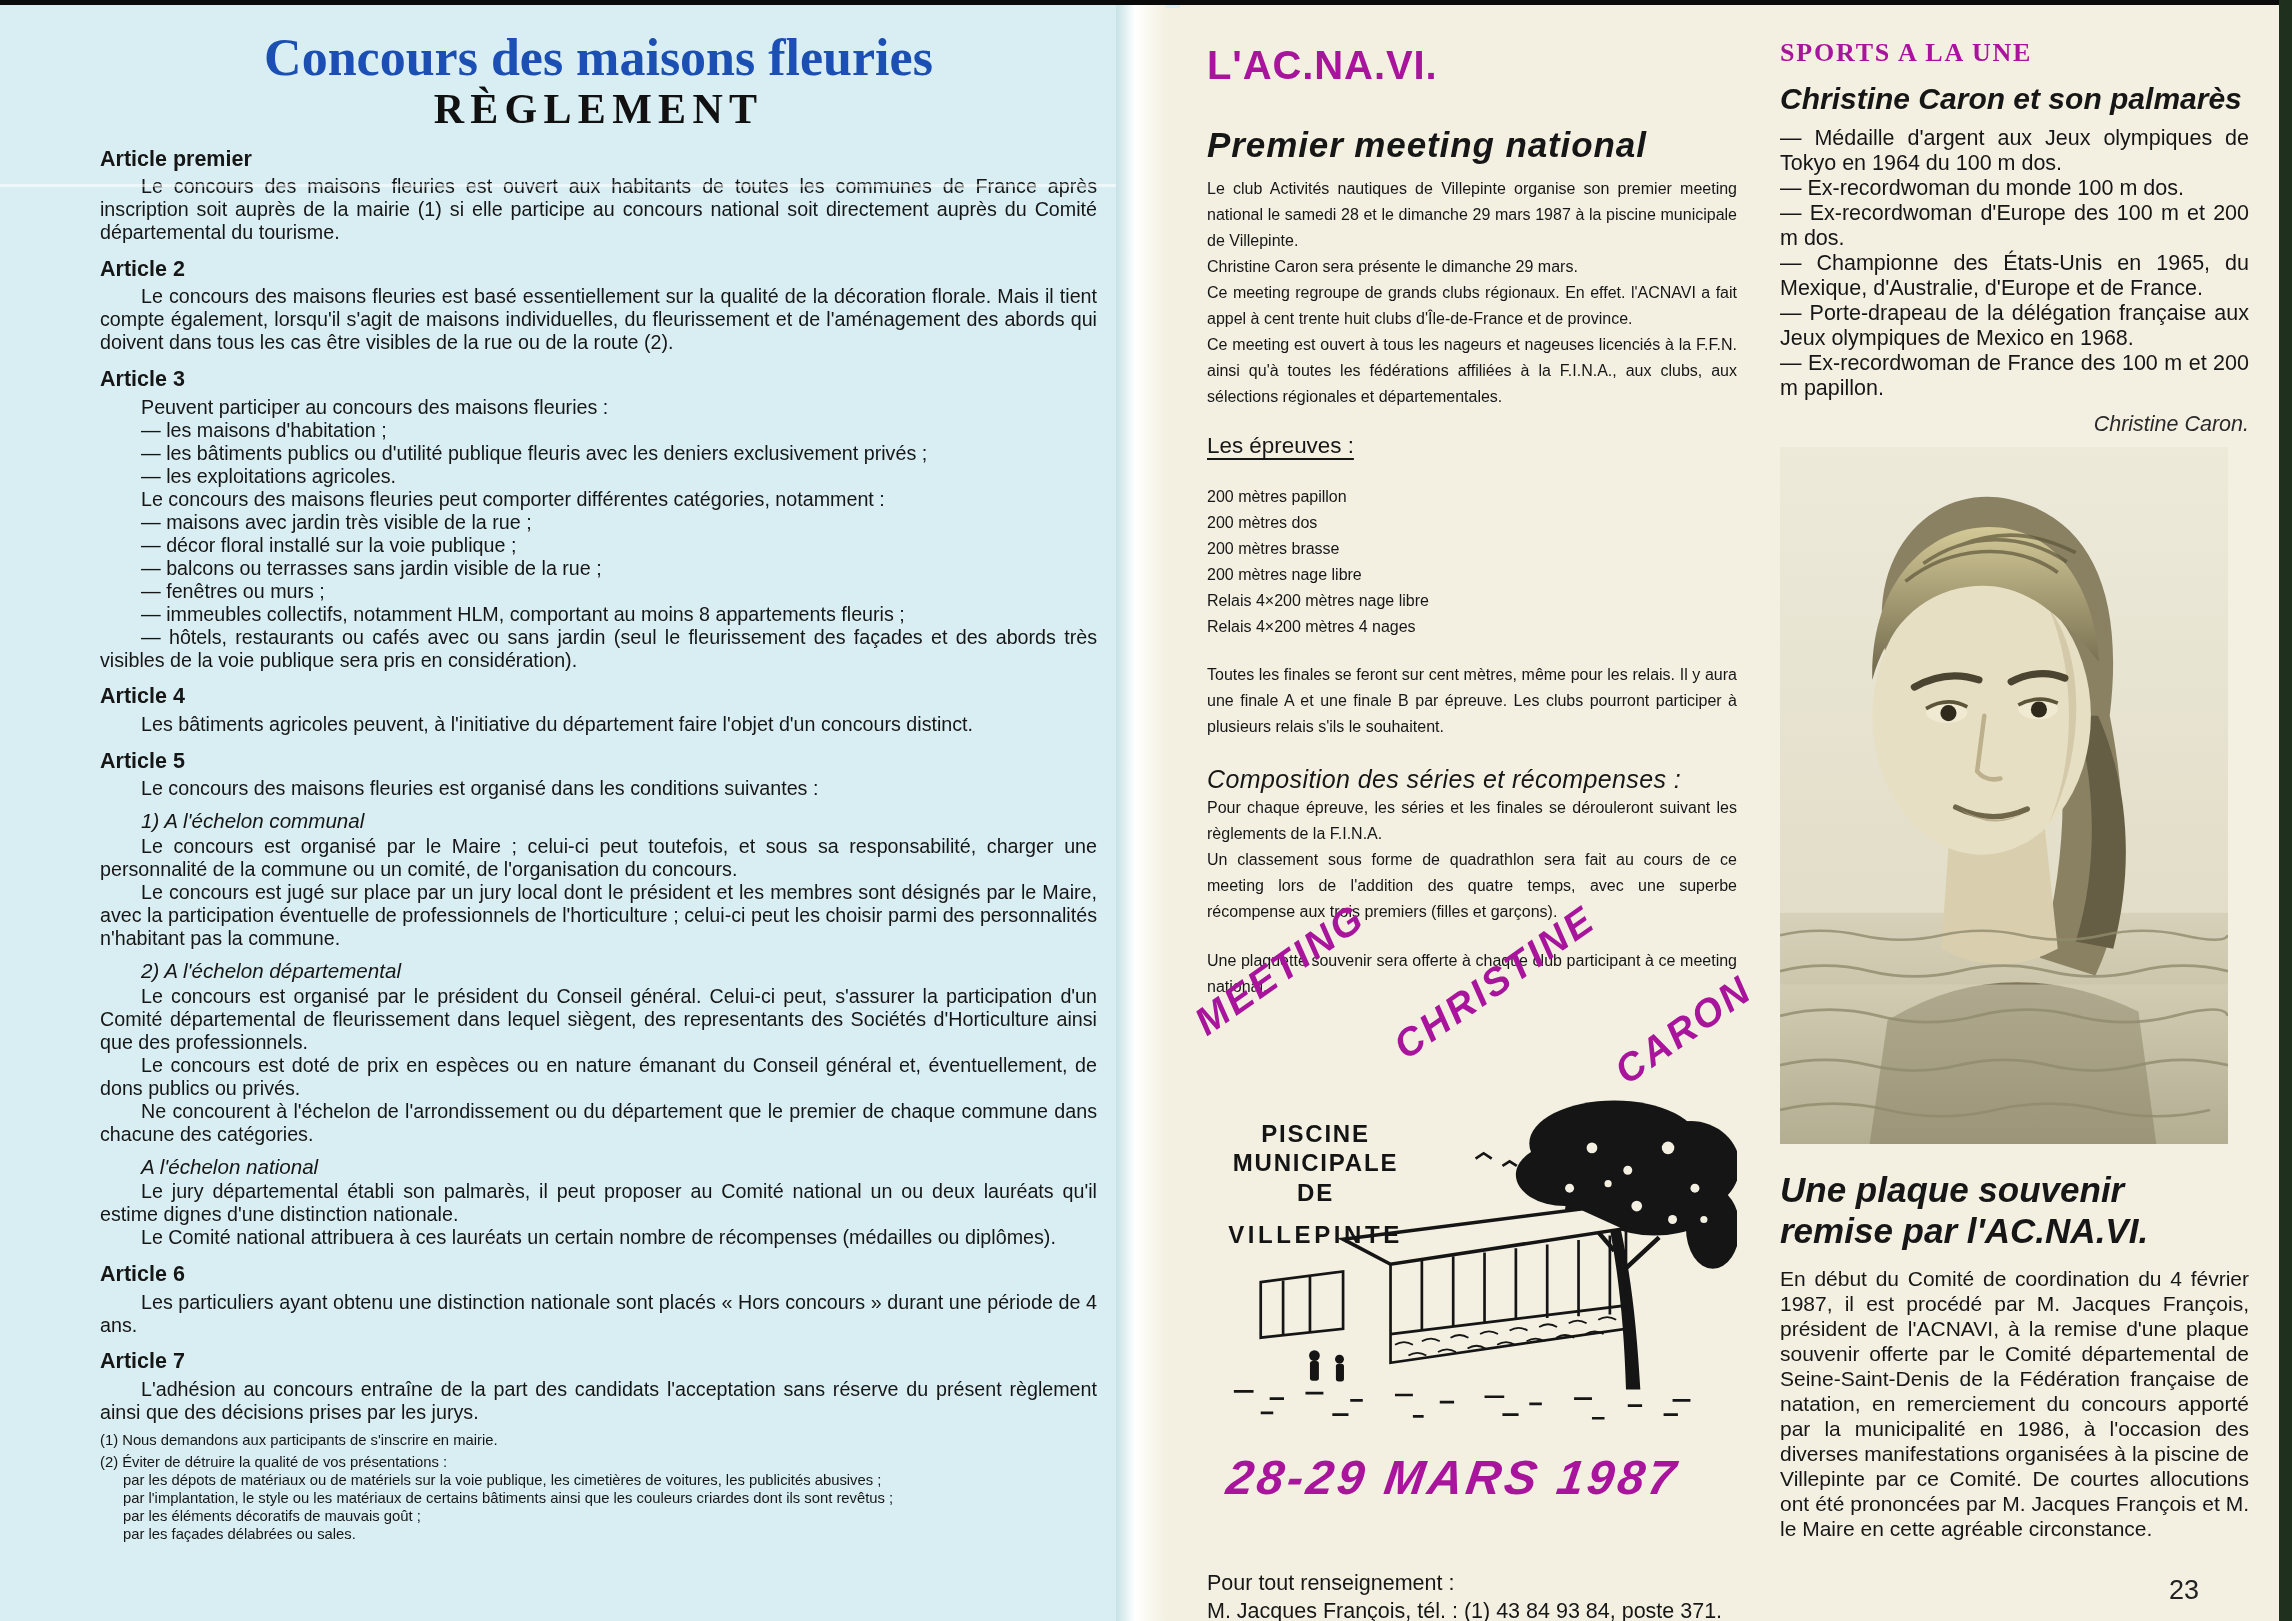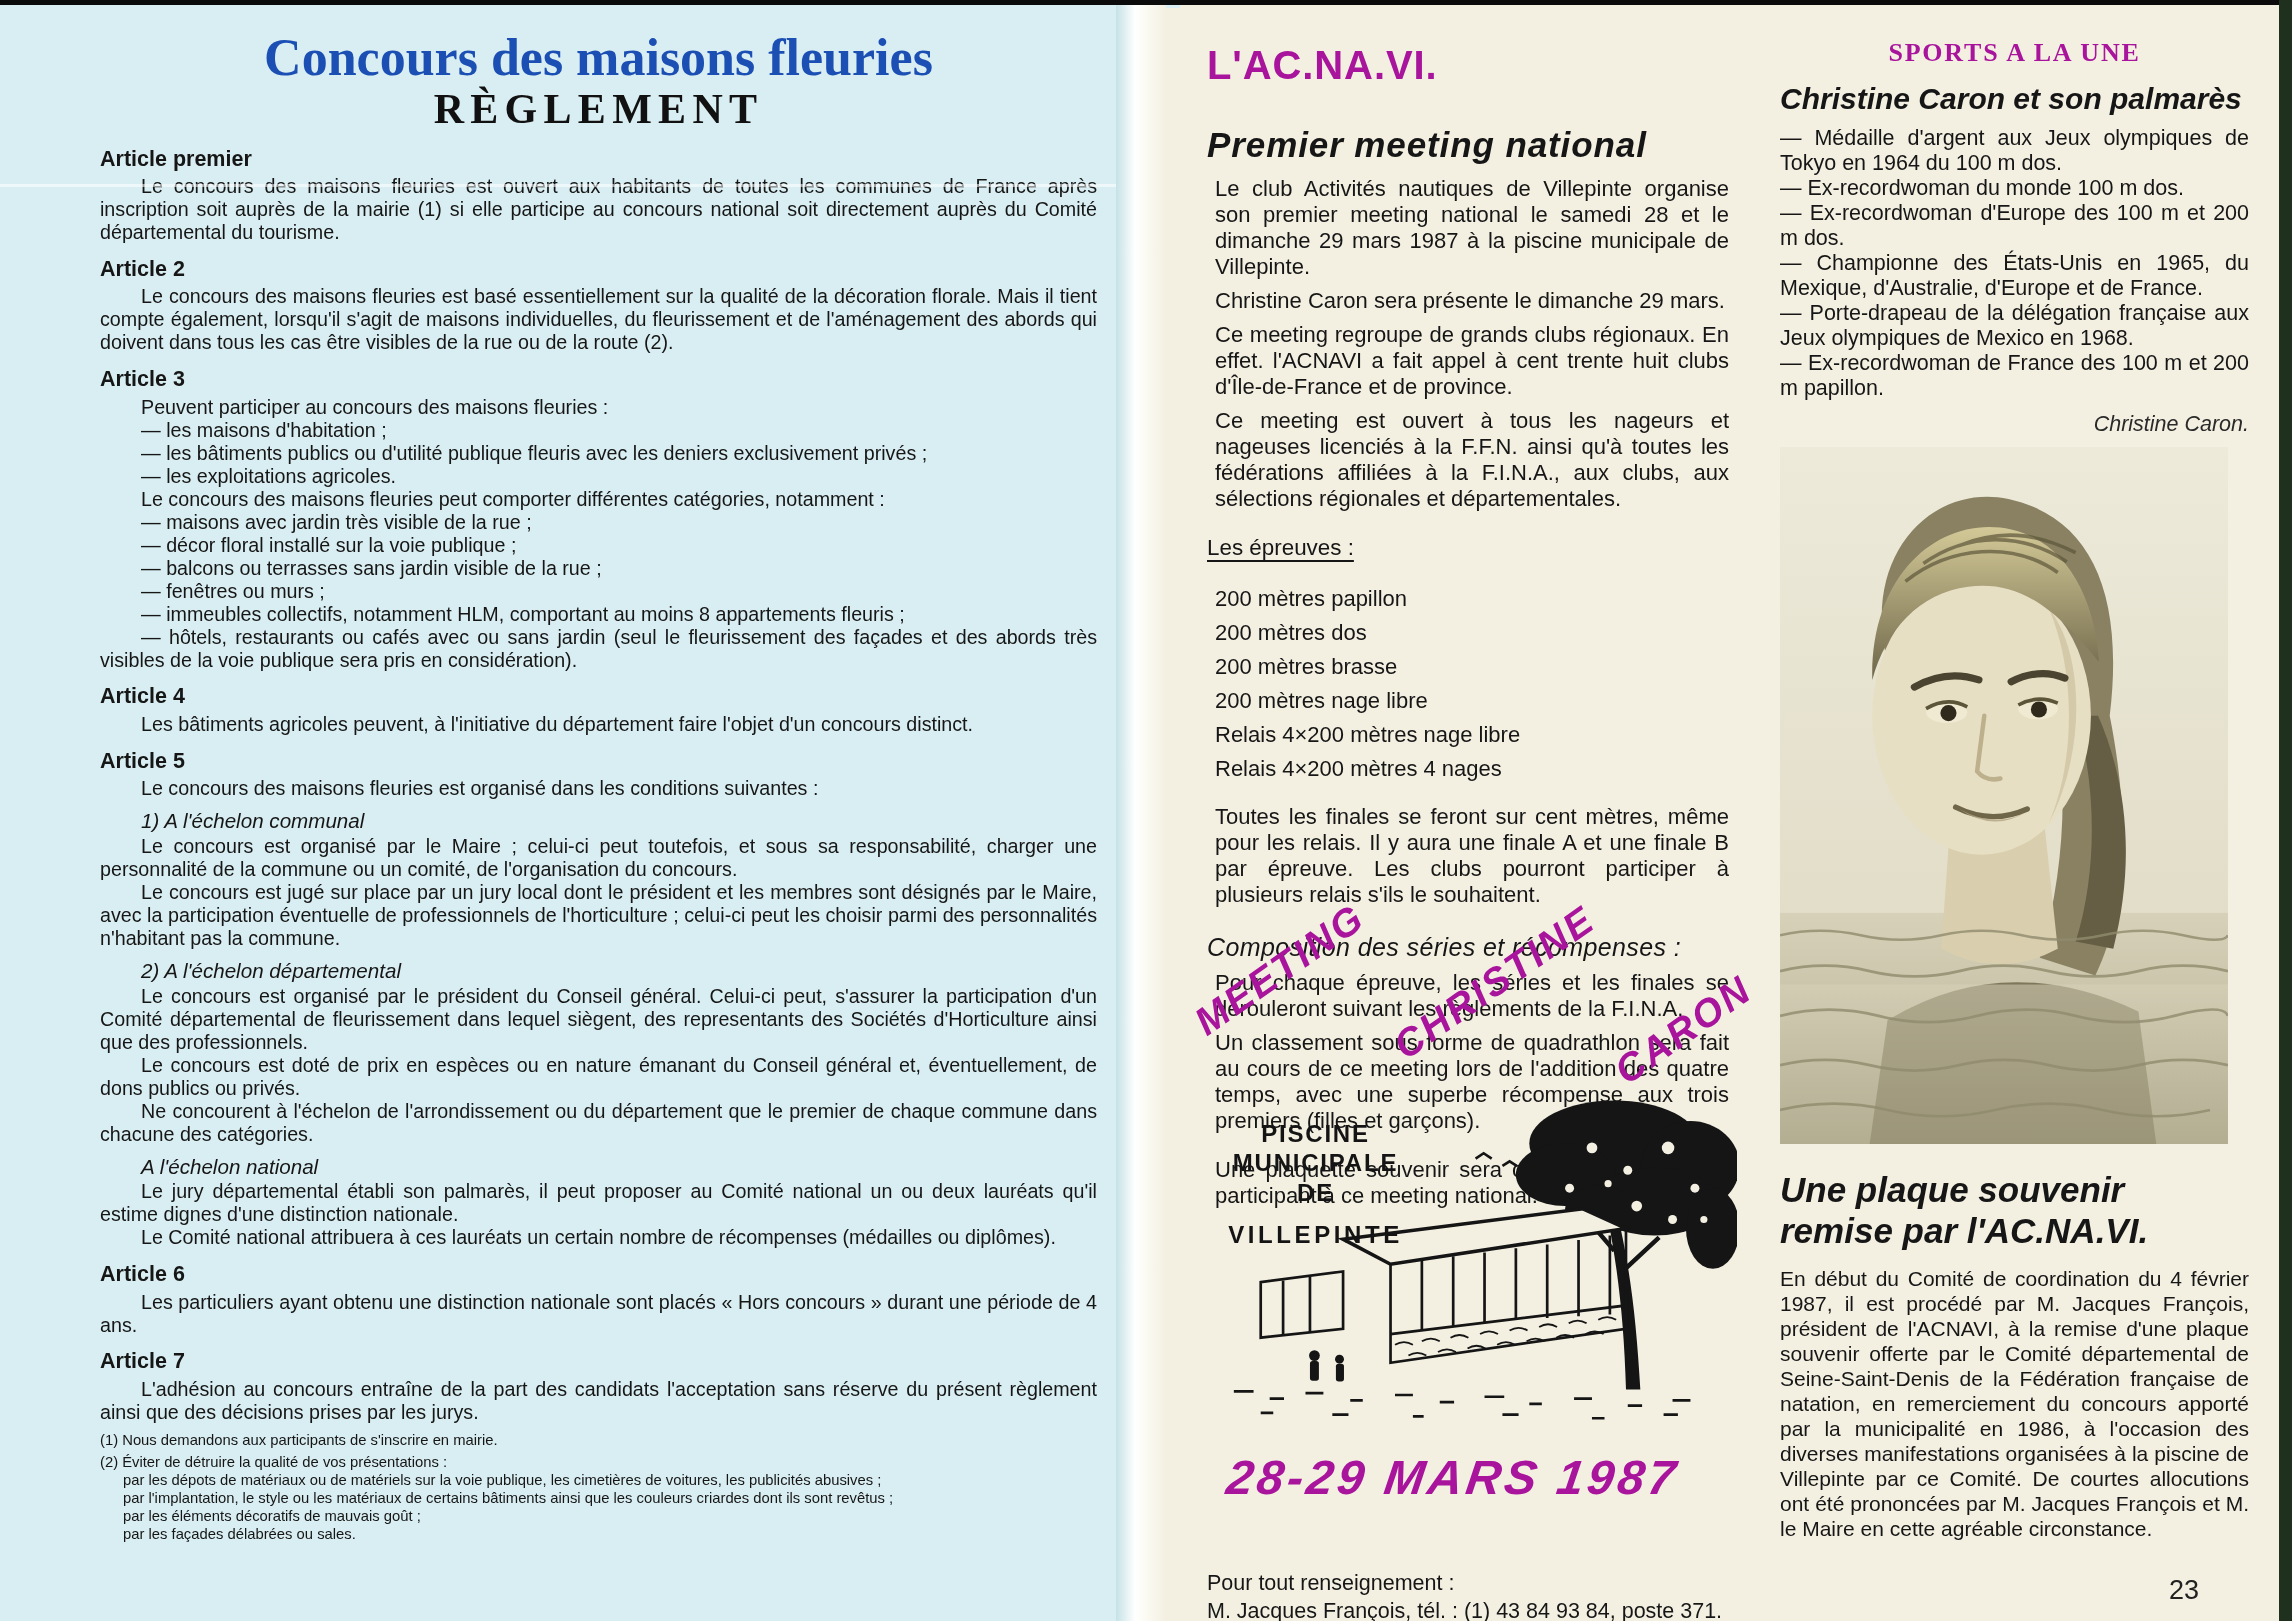--- a/index.html
+++ b/index.html
@@ -31,21 +31,21 @@
   .fold{position:absolute;left:1116px;top:0;width:50px;height:1621px;
         background:linear-gradient(90deg,#c6e2e6 0%,#ffffff 38%,#fbfaf2 62%,#f3f0e2 100%);}
 
   
   .page-right{position:absolute;left:1166px;top:8px;width:1112px;height:1621px;background:#f3f0e2;}
 
   .col-middle{position:absolute;left:41px;top:19.7px;width:530px;height:1590px;}
   .rubric{font-weight:700;font-size:40px;line-height:43px;letter-spacing:0.9px;color:#a9149c;margin-top:16px;}
   .article-title{font-style:italic;font-weight:700;font-size:35px;line-height:38px;letter-spacing:0.9px;margin-top:39px;}
   .intro{margin-top:12.5px;}
-  .mp{margin:8px;font-size:22px;line-height:26px;text-align:justify;}
+  .mp{margin:0;font-size:16px;line-height:26px;text-align:justify;}
   .ep-label{margin-top:23px;font-size:22.4px;text-decoration:underline;text-underline-offset:4.5px;}
   .ep-list{margin-top:25px;}
   .ep-list .mp{text-align:left;}
   .finales{margin-top:21.5px;}
   .comp-title{font-style:italic;font-size:25px;letter-spacing:0.4px;margin-top:25px;}
   .composition{margin-top:1.8px;}
   .plaquette{margin-top:23px;}
   .diag{position:absolute;color:#a9149c;font-style:italic;font-weight:700;font-size:39px;
         letter-spacing:2.7px;transform:rotate(-35deg);transform-origin:0 100%;white-space:nowrap;}
   .diag-1{left:5.4px;top:972px;}
@@ -55,21 +55,21 @@
   .piscine svg{position:absolute;left:0;top:0;}
   .piscine-label{position:absolute;left:12.5px;top:25px;width:192px;text-align:center;
                  font-weight:700;font-size:24px;line-height:29.6px;letter-spacing:1.8px;color:#141414;}
   .piscine-label .villepinte{margin-top:12.5px;letter-spacing:3.6px;}
   .date-line{position:absolute;left:19.7px;top:1422px;color:#a9149c;font-style:italic;font-weight:700;
              font-size:48px;letter-spacing:3.6px;transform:skewX(-8deg);white-space:nowrap;}
   .contact{position:absolute;left:0;top:1497px;margin-top:44px;}
   .contact p{margin:0;font-size:21.5px;line-height:28px;}
 
   .col-right{position:absolute;left:614px;top:19.7px;width:469px;height:1590px;}
-  .kicker{margin-top:10.7px;text-align:center;font-family:"Liberation Serif",serif;font-weight:700;
+  .kicker{margin-top:10.7px;text-align:left;font-family:"Liberation Serif",serif;font-weight:700;
           font-size:26px;letter-spacing:1.8px;color:#a9149c;}
   .palmares-title{margin-top:12.5px;font-style:italic;font-weight:700;font-size:30px;line-height:36px;}
   .palmares{margin-top:9px;}
   .pal{margin:0;font-size:21.5px;line-height:25px;text-align:justify;}
   .caption{margin-top:10.7px;text-align:right;font-style:italic;font-size:21.5px;color:#2a2a2a;}
   .photo{margin-top:10.7px;width:448px;height:697px;overflow:hidden;background:#e9e5d3;}
   .plaque-title{margin-top:25px;font-style:italic;font-weight:700;font-size:35px;line-height:41px;}
   .plaque-body{margin-top:14.3px;font-size:21px;line-height:25px;text-align:justify;}
   .pagenum{position:absolute;right:79px;bottom:23px;font-size:27px;color:#222;}
 </style>

